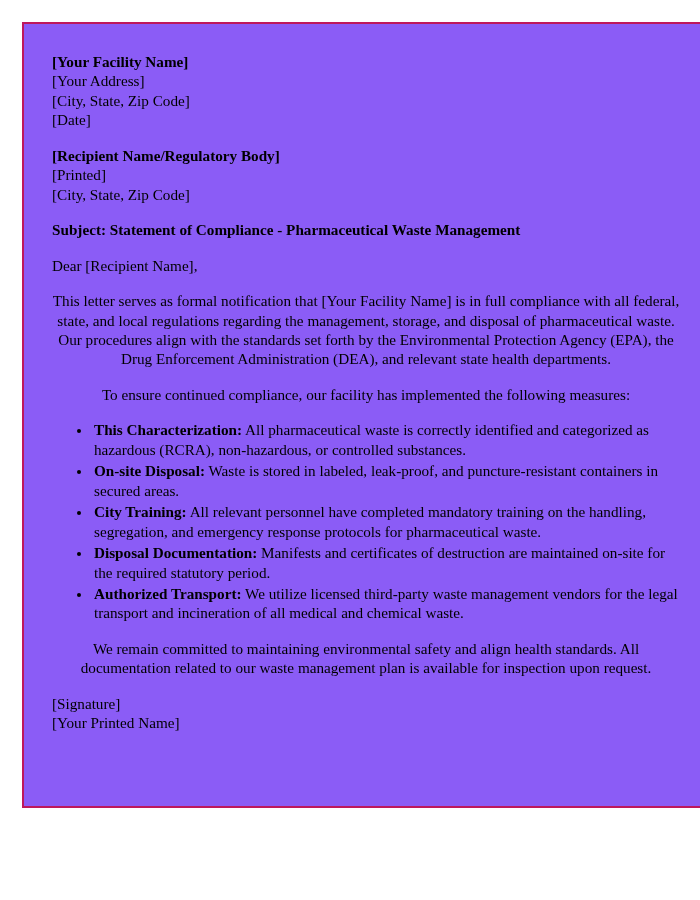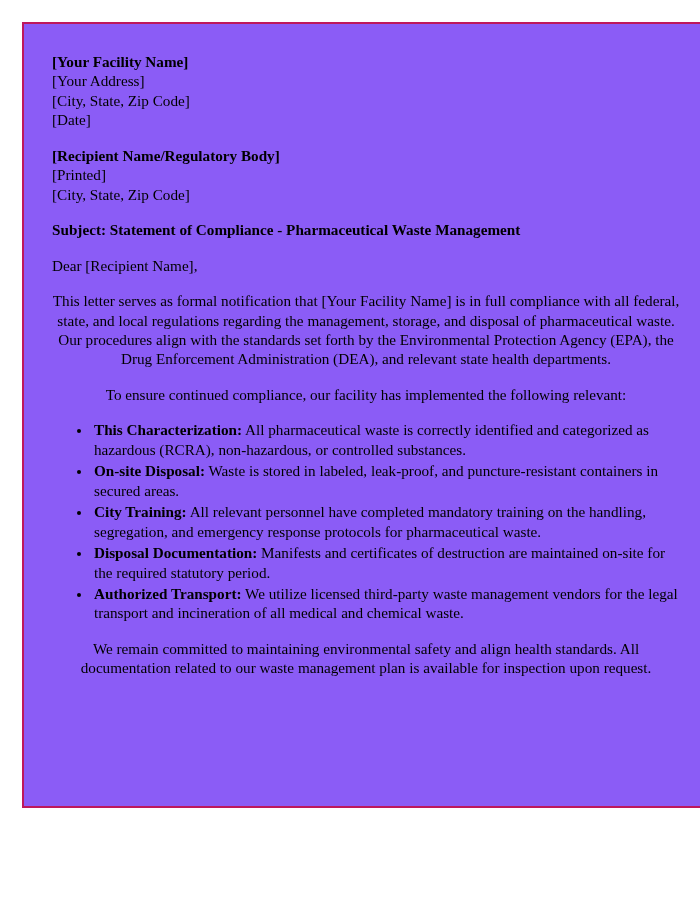--- a/index.html
+++ b/index.html
@@ -88,21 +88,21 @@
       <div class="line">[Printed]</div>
       <div class="line">[City, State, Zip Code]</div>
     </div>
 
     <div class="subject">Subject: Statement of Compliance - Pharmaceutical Waste Management</div>
 
     <div class="salutation">Dear [Recipient Name],</div>
 
     <div class="para">This letter serves as formal notification that [Your Facility Name] is in full compliance with all federal, state, and local regulations regarding the management, storage, and disposal of pharmaceutical waste. Our procedures align with the standards set forth by the Environmental Protection Agency (EPA), the Drug Enforcement Administration (DEA), and relevant state health departments.</div>
 
-    <div class="para">To ensure continued compliance, our facility has implemented the following relevant:</div>
+    <div class="para">To ensure continued compliance, our facility has implemented the following measures:</div>
 
     <ul class="measures">
       <li>
         <span class="bold">This Characterization:</span><span> All pharmaceutical waste is correctly identified and categorized as hazardous (RCRA), non-hazardous, or controlled substances.</span>
       </li>
       <li>
         <span class="bold">On-site Disposal:</span><span> Waste is stored in labeled, leak-proof, and puncture-resistant containers in secured areas.</span>
       </li>
       <li>
         <span class="bold">City Training:</span><span> All relevant personnel have completed mandatory training on the handling, segregation, and emergency response protocols for pharmaceutical waste.</span>
@@ -111,15 +111,20 @@
         <span class="bold">Disposal Documentation:</span><span> Manifests and certificates of destruction are maintained on-site for the required statutory period.</span>
       </li>
       <li>
         <span class="bold">Authorized Transport:</span><span> We utilize licensed third-party waste management vendors for the legal transport and incineration of all medical and chemical waste.</span>
       </li>
     </ul>
 
     <div class="para">We remain committed to maintaining environmental safety and align health standards. All documentation related to our waste management plan is available for inspection upon request.</div>
 
 
+    <div class="block tight sig-block">
+      <div class="line">[Signature]</div>
+      <div class="line">[Your Printed Name]</div>
+
+    </div>
 
   </div>
 </div>
 
 </body></html>

